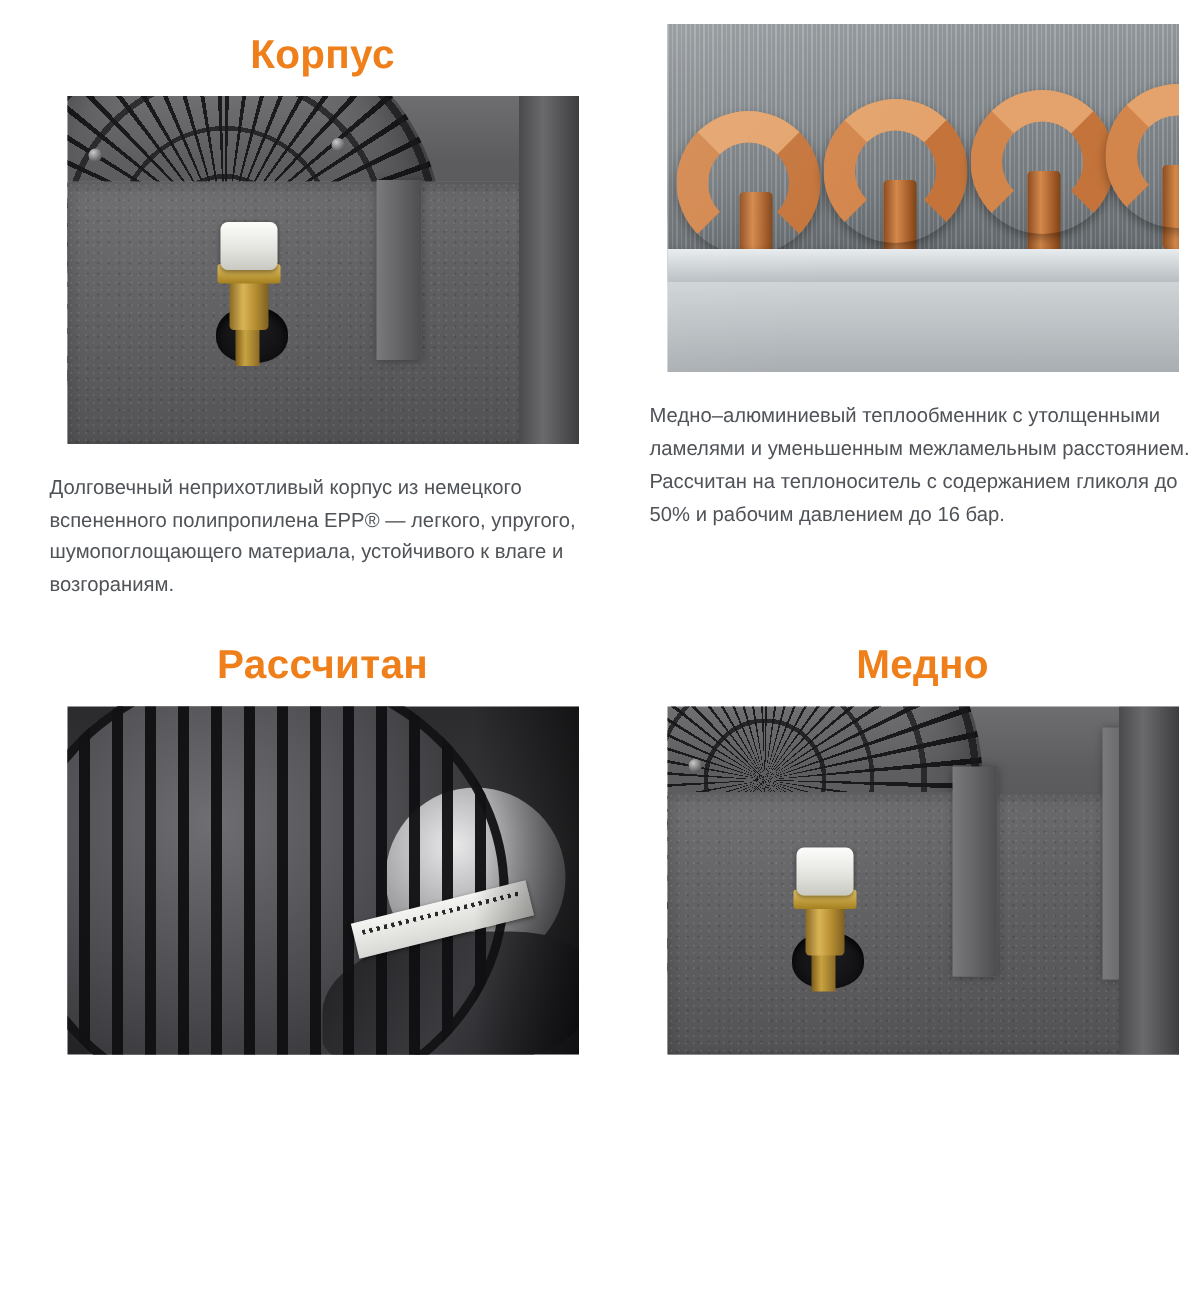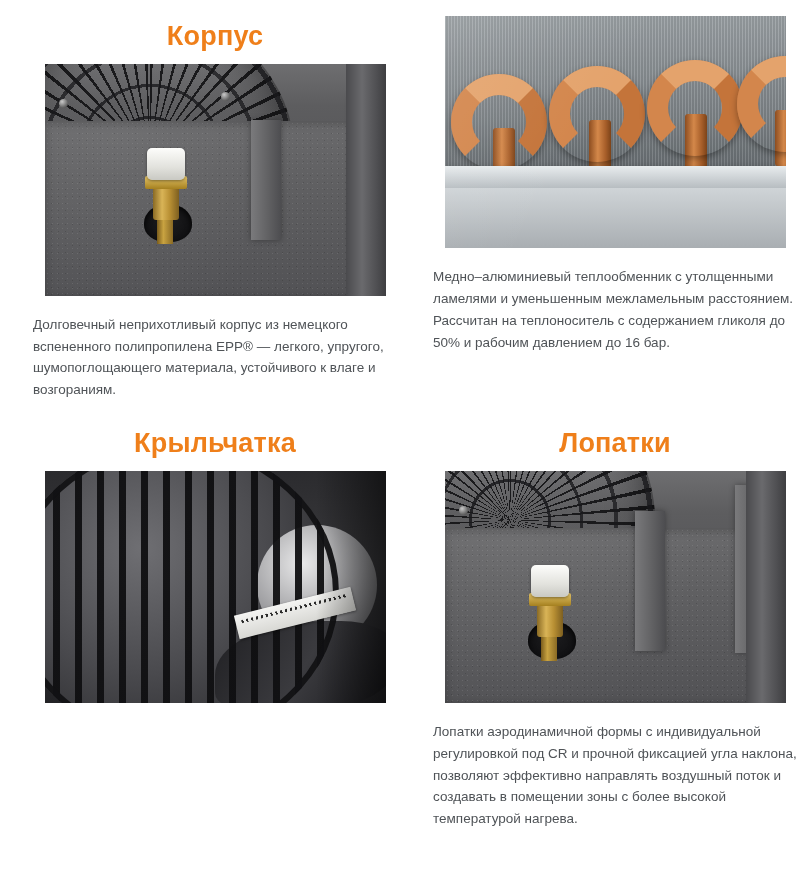--- a/index.html
+++ b/index.html
@@ -341,46 +341,45 @@
         <div class="base"></div>
         <div class="gloss"></div>
       </div>
       <p class="card-text">Медно–алюминиевый теплообменник с утолщенными ламелями и уменьшенным межламельным расстоянием. Рассчитан на теплоноситель с содержанием гликоля до 50% и рабочим давлением до 16 бар.</p>
     </div>
 
     <div class="row-spacer"></div>
     <div class="row-spacer"></div>
 
     <div class="card">
-      <div class="card-title">Крыльчатка</div>
+      <div class="card-title">Рассчитан</div>
       <div class="photo ph-fan">
         <div class="shroud"></div>
         <div class="hub"></div>
         <div class="blade"></div>
         <div class="grille-bars"></div>
         <div class="grille-ring"></div>
         <div class="label"></div>
         <div class="corner-dark"></div>
       </div>
     </div>
 
     <div class="card">
-      <div class="card-title">Лопатки</div>
+      <div class="card-title">Медно</div>
       <div class="photo ph-housing v2">
         <div class="fan-grille"></div>
         <div class="fan-rings"></div>
         <div class="body-foam"></div>
         <div class="foam-speck"></div>
         <div class="rib r1"></div>
         <div class="rib r2"></div>
         <div class="panel-right"></div>
         <div class="screw s1"></div>
         <div class="valve-hole"></div>
         <div class="valve-stem"></div>
         <div class="valve-body"></div>
         <div class="valve-nut"></div>
         <div class="valve-cap"></div>
       </div>
-      <p class="card-text">Лопатки аэродинамичной формы с индивидуальной регулировкой под CR и прочной фиксацией угла наклона, позволяют эффективно направлять воздушный поток и создавать в помещении зоны с более высокой температурой нагрева.</p>
     </div>
 
   </div>
 </div>
 
 </body></html>

